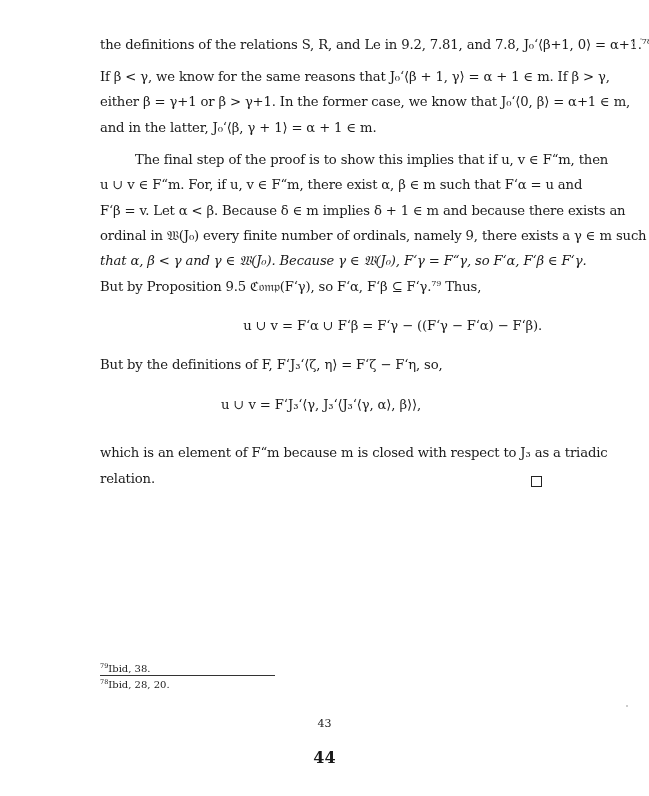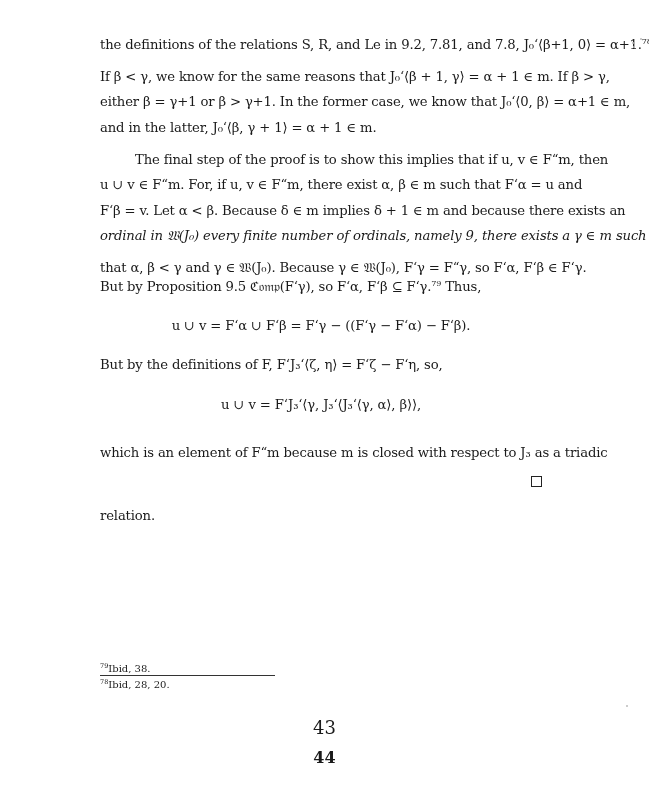--- a/index.html
+++ b/index.html
@@ -14,50 +14,50 @@
     .center { text-align: center; width: 442px; }
     .indent { left: 135px; width: 407px; }
     sup { font-size: 8px; vertical-align: 5px; line-height: 0; }
     .qed {
       position: absolute; left: 531px; top: 476px; width: 9px; height: 9px;
       border: 1px solid #222; background: #fff;
     }
     .fnrule { position: absolute; left: 100px; top: 675px; width: 175px; height: 1px; background: #333; }
     .fn { position: absolute; left: 100px; font-size: 10px; line-height: 12px; }
     .fn sup { font-size: 6.5px; vertical-align: 4px; }
-    .pagenum { position: absolute; left: 0; width: 649px; text-align: center; font-size: 18px; }
+    .pagenum { position: absolute; left: 0; width: 649px; text-align: center; font-size: 11px; }
     .p44 { font-weight: bold; font-size: 16px; }
     .speck { position: absolute; width: 2px; height: 2px; background: #bbb; border-radius: 1px; }
   </style>
 </head>
 <body>
 
 <div>
 
   <div class="line" style="top:37px;"><span>the definitions of the relations S, R, and Le in 9.2, 7.81, and 7.8, J₀‘⟨β+1, 0⟩ = α+1.</span><sup>78</sup></div>
 
   <div class="line" style="top:69px;">If β &lt; γ, we know for the same reasons that J₀‘⟨β + 1, γ⟩ = α + 1 ∈ m. If β &gt; γ,</div>
   <div class="line" style="top:94px;">either β = γ+1 or β &gt; γ+1. In the former case, we know that J₀‘⟨0, β⟩ = α+1 ∈ m,</div>
   <div class="line" style="top:120px;">and in the latter, J₀‘⟨β, γ + 1⟩ = α + 1 ∈ m.</div>
 
   <div class="line indent" style="top:152px;">The final step of the proof is to show this implies that if u, v ∈ F“m, then</div>
   <div class="line" style="top:177px;">u ∪ v ∈ F“m. For, if u, v ∈ F“m, there exist α, β ∈ m such that F‘α = u and</div>
   <div class="line" style="top:203px;">F‘β = v. Let α &lt; β. Because δ ∈ m implies δ + 1 ∈ m and because there exists an</div>
-  <div class="line" style="top:228px;font-style:italic;">ordinal in 𝔚(J₀) every finite number of ordinals, namely 9, there exists a γ ∈ m such</div>
-  <div class="line" style="top:260px;">that α, β &lt; γ and γ ∈ 𝔚(J₀). Because γ ∈ 𝔚(J₀), F‘γ = F“γ, so F‘α, F‘β ∈ F‘γ.</div>
+  <div class="line" style="top:228px;">ordinal in 𝔚(J₀) every finite number of ordinals, namely 9, there exists a γ ∈ m such</div>
+  <div class="line" style="top:253px;font-style:italic;">that α, β &lt; γ and γ ∈ 𝔚(J₀). Because γ ∈ 𝔚(J₀), F‘γ = F“γ, so F‘α, F‘β ∈ F‘γ.</div>
   <div class="line" style="top:279px;"><span>But by Proposition 9.5 ℭ𝔬𝔪𝔭(F‘γ), so F‘α, F‘β ⊆ F‘γ.</span><sup>79</sup><span> Thus,</span></div>
 
-  <div class="line center" style="top:318px;">u ∪ v = F‘α ∪ F‘β = F‘γ − ((F‘γ − F‘α) − F‘β).</div>
+  <div class="line center" style="top:318px;text-align:right;">u ∪ v = F‘α ∪ F‘β = F‘γ − ((F‘γ − F‘α) − F‘β).</div>
 
   <div class="line" style="top:357px;">But by the definitions of F, F‘J₃‘⟨ζ, η⟩ = F‘ζ − F‘η, so,</div>
 
   <div class="line center" style="top:397px;">u ∪ v = F‘J₃‘⟨γ, J₃‘⟨J₃‘⟨γ, α⟩, β⟩⟩,</div>
 
   <div class="line" style="top:445px;">which is an element of F“m because m is closed with respect to J₃ as a triadic</div>
-  <div class="line" style="top:471px;margin-top:37px;">relation.</div>
+  <div class="line" style="top:471px;">relation.</div>
 
   <div class="qed"></div>
 
   <div class="fnrule"></div>
   <div class="fn" style="top:679px;"><sup>78</sup><span>Ibid, 28, 20.</span></div>
   <div class="fn" style="top:663px;"><sup>79</sup><span>Ibid, 38.</span></div>
 
   <div class="pagenum" style="top:717px;">43</div>
   <div class="pagenum p44" style="top:748px;">44</div>
 

